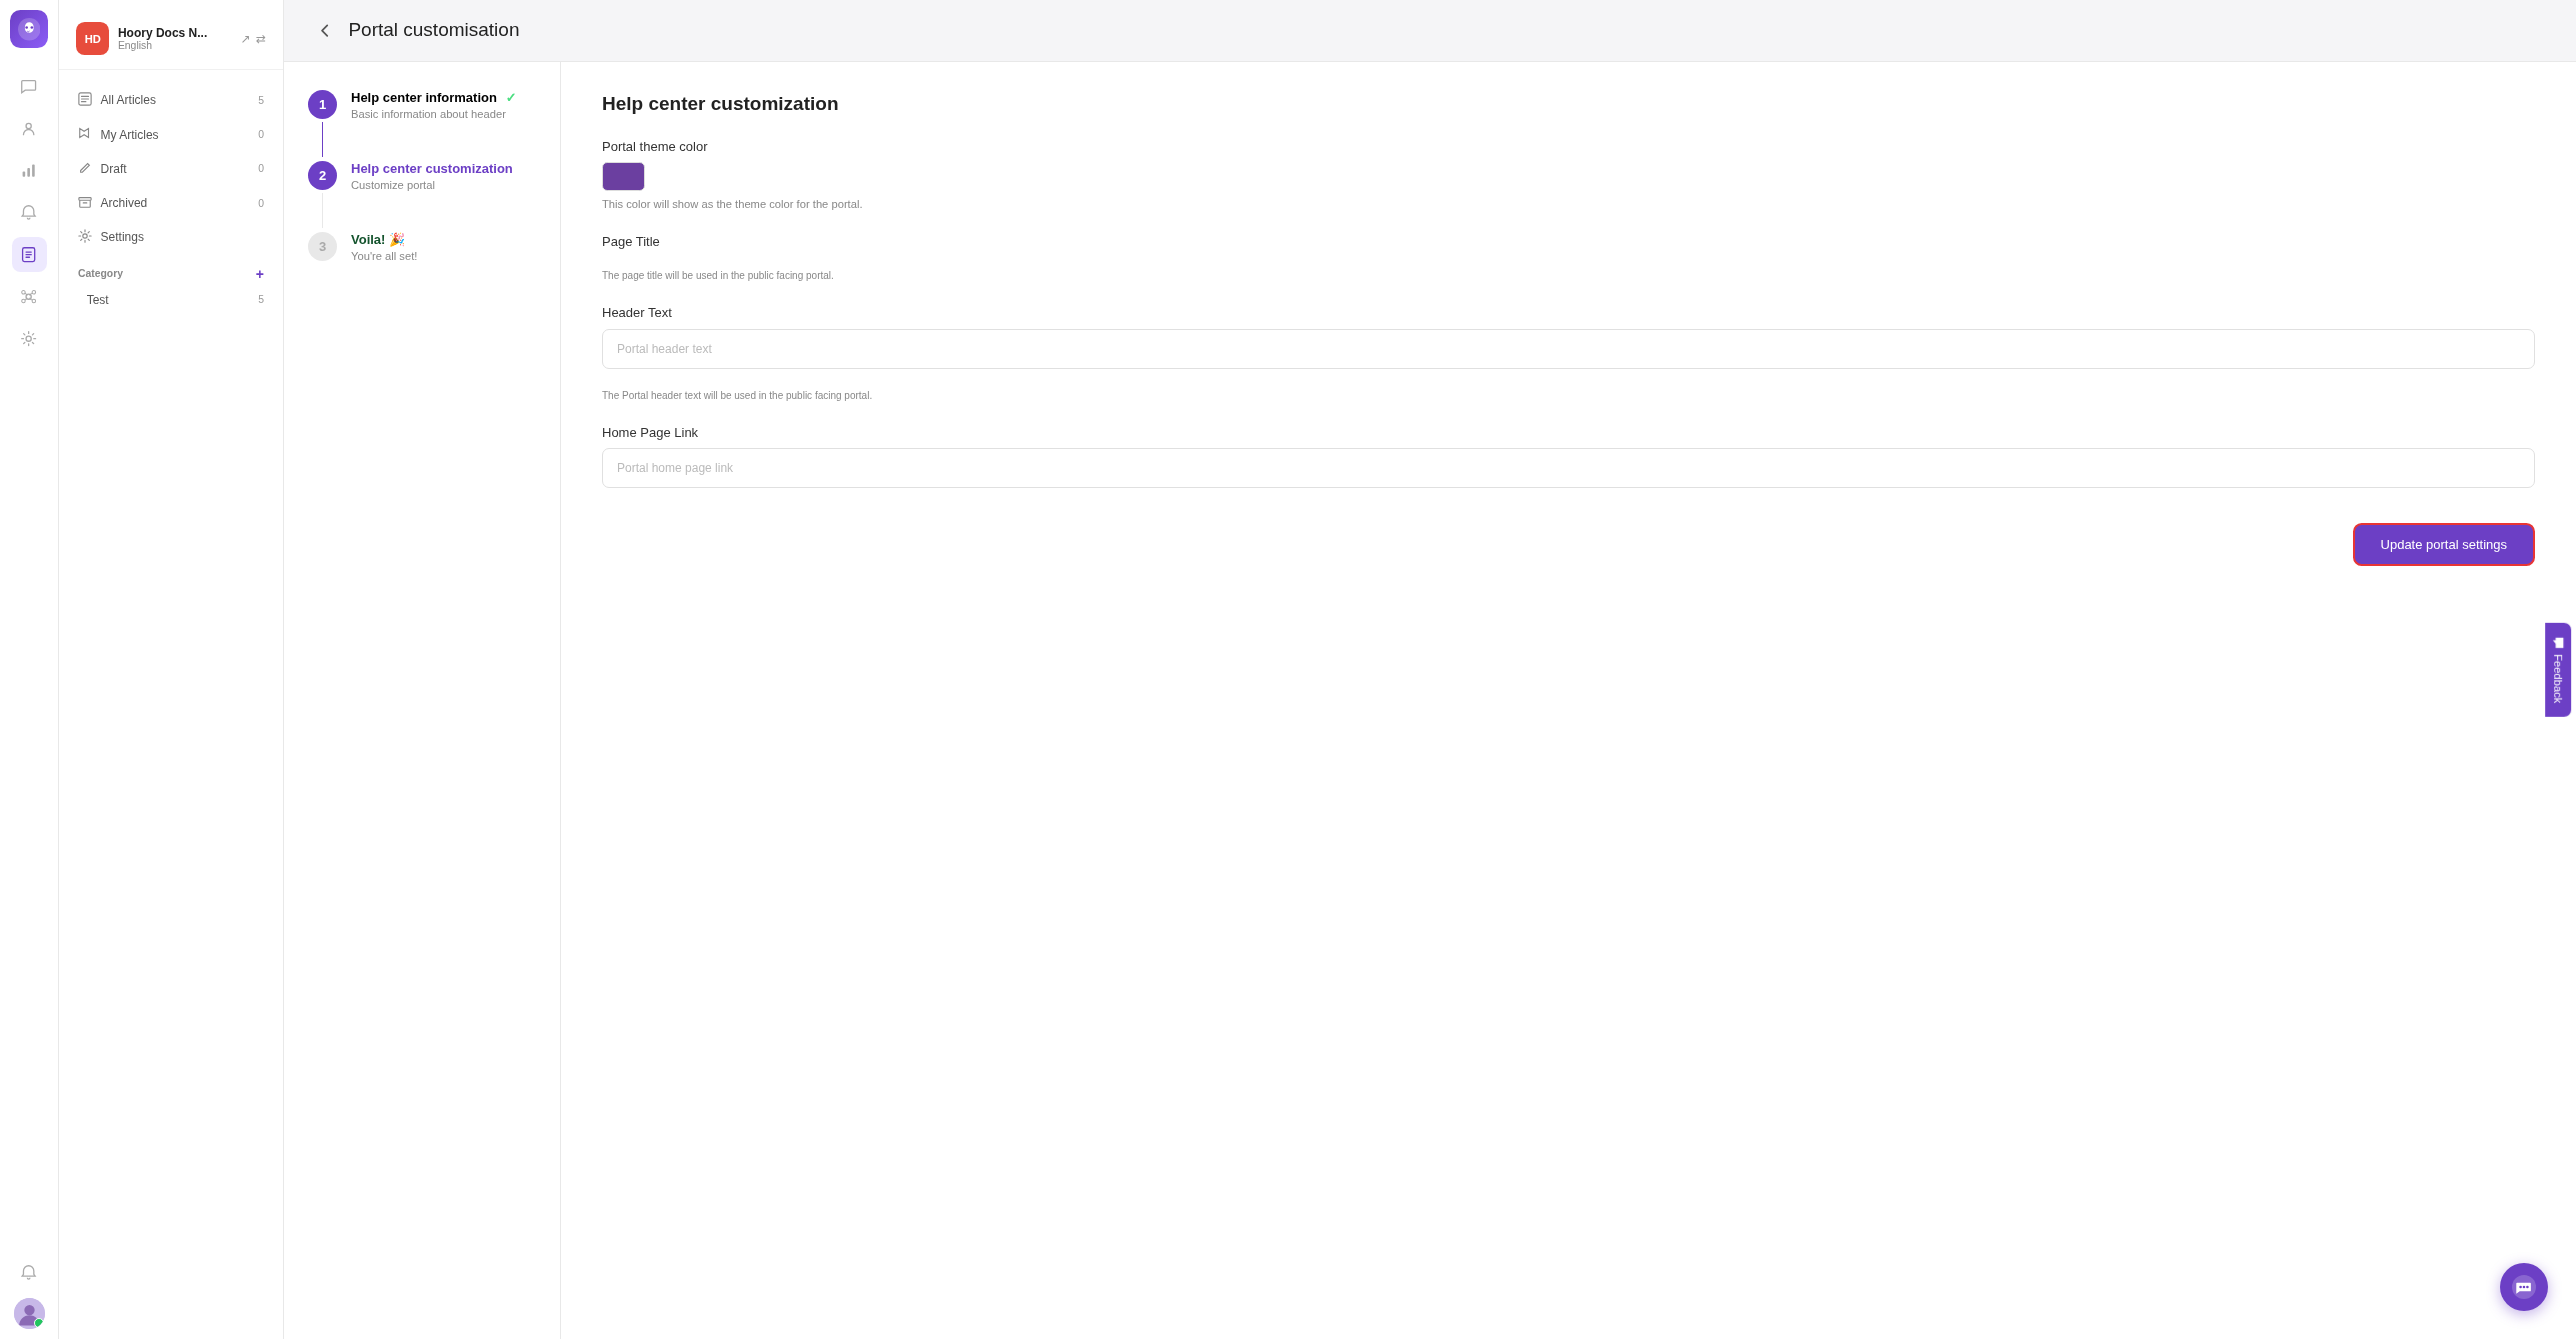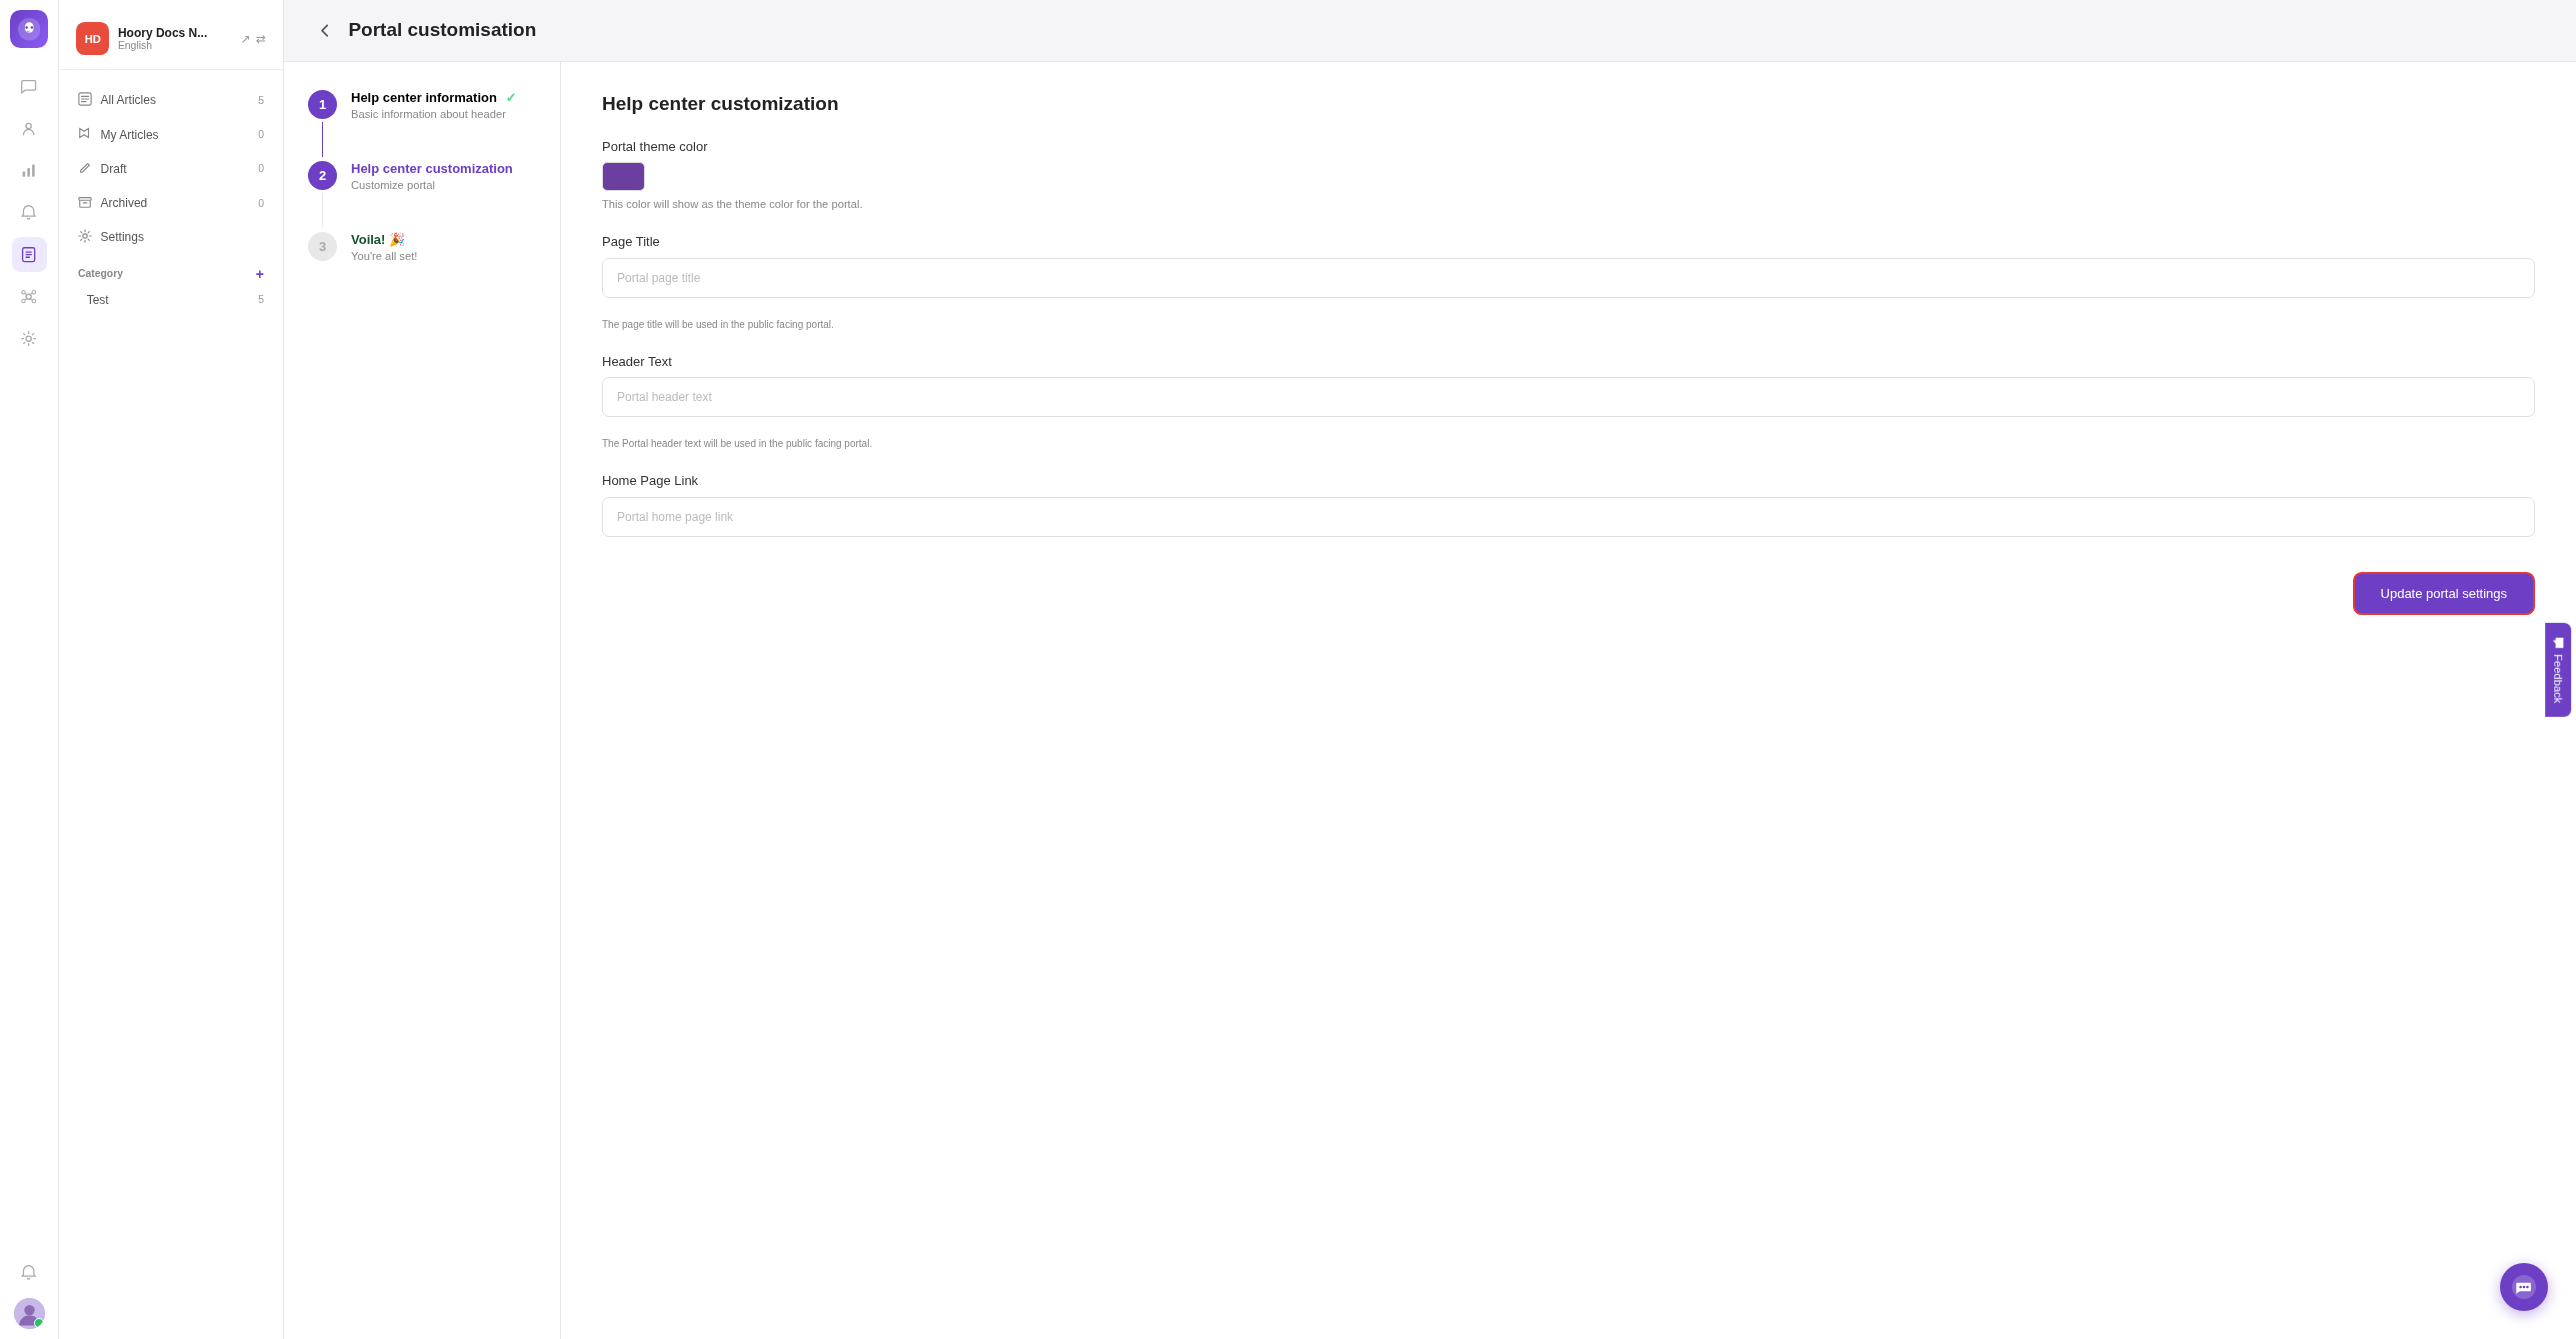--- a/index.html
+++ b/index.html
@@ -111,21 +111,21 @@
     .page-header {
       padding: 17.3px 28px;
       background: #f5f5f7;
       display: flex; align-items: center; gap: 10.4px;
       border-bottom: 0.9px solid #e8e8e8;
     }
     .page-header .back-btn {
       width: 26px; height: 26px; display: flex; align-items: center; justify-content: center;
       cursor: pointer; color: #555; font-size: 15.6px;
     }
-    .page-header h1 { font-size: 19px; font-weight: 700; color: #222; }
+    .page-header h1 { font-size: 19px; font-weight: 400; color: #222; }
 
     .page-body {
       display: flex;
       flex: 1;
       overflow: hidden;
     }
 
     
     .steps-panel {
       width: 277px;
@@ -443,21 +443,20 @@
       <h2>Help center customization</h2>
 
       <div class="form-section">
         <label>Portal theme color</label>
         <div class="color-swatch" style="background: #6b3fa0;"></div>
         <p class="color-hint">This color will show as the theme color for the portal.</p>
       </div>
 
       <div class="form-section">
         <label>Page Title</label>
-        <input type="text" placeholder="Portal page title" style="">
         <p class="hint">The page title will be used in the public facing portal.</p>
       </div>
 
       <div class="form-section">
         <label>Header Text</label>
         <input type="text" placeholder="Portal header text" style="">
         <p class="hint">The Portal header text will be used in the public facing portal.</p>
       </div>
 
       <div class="form-section">

